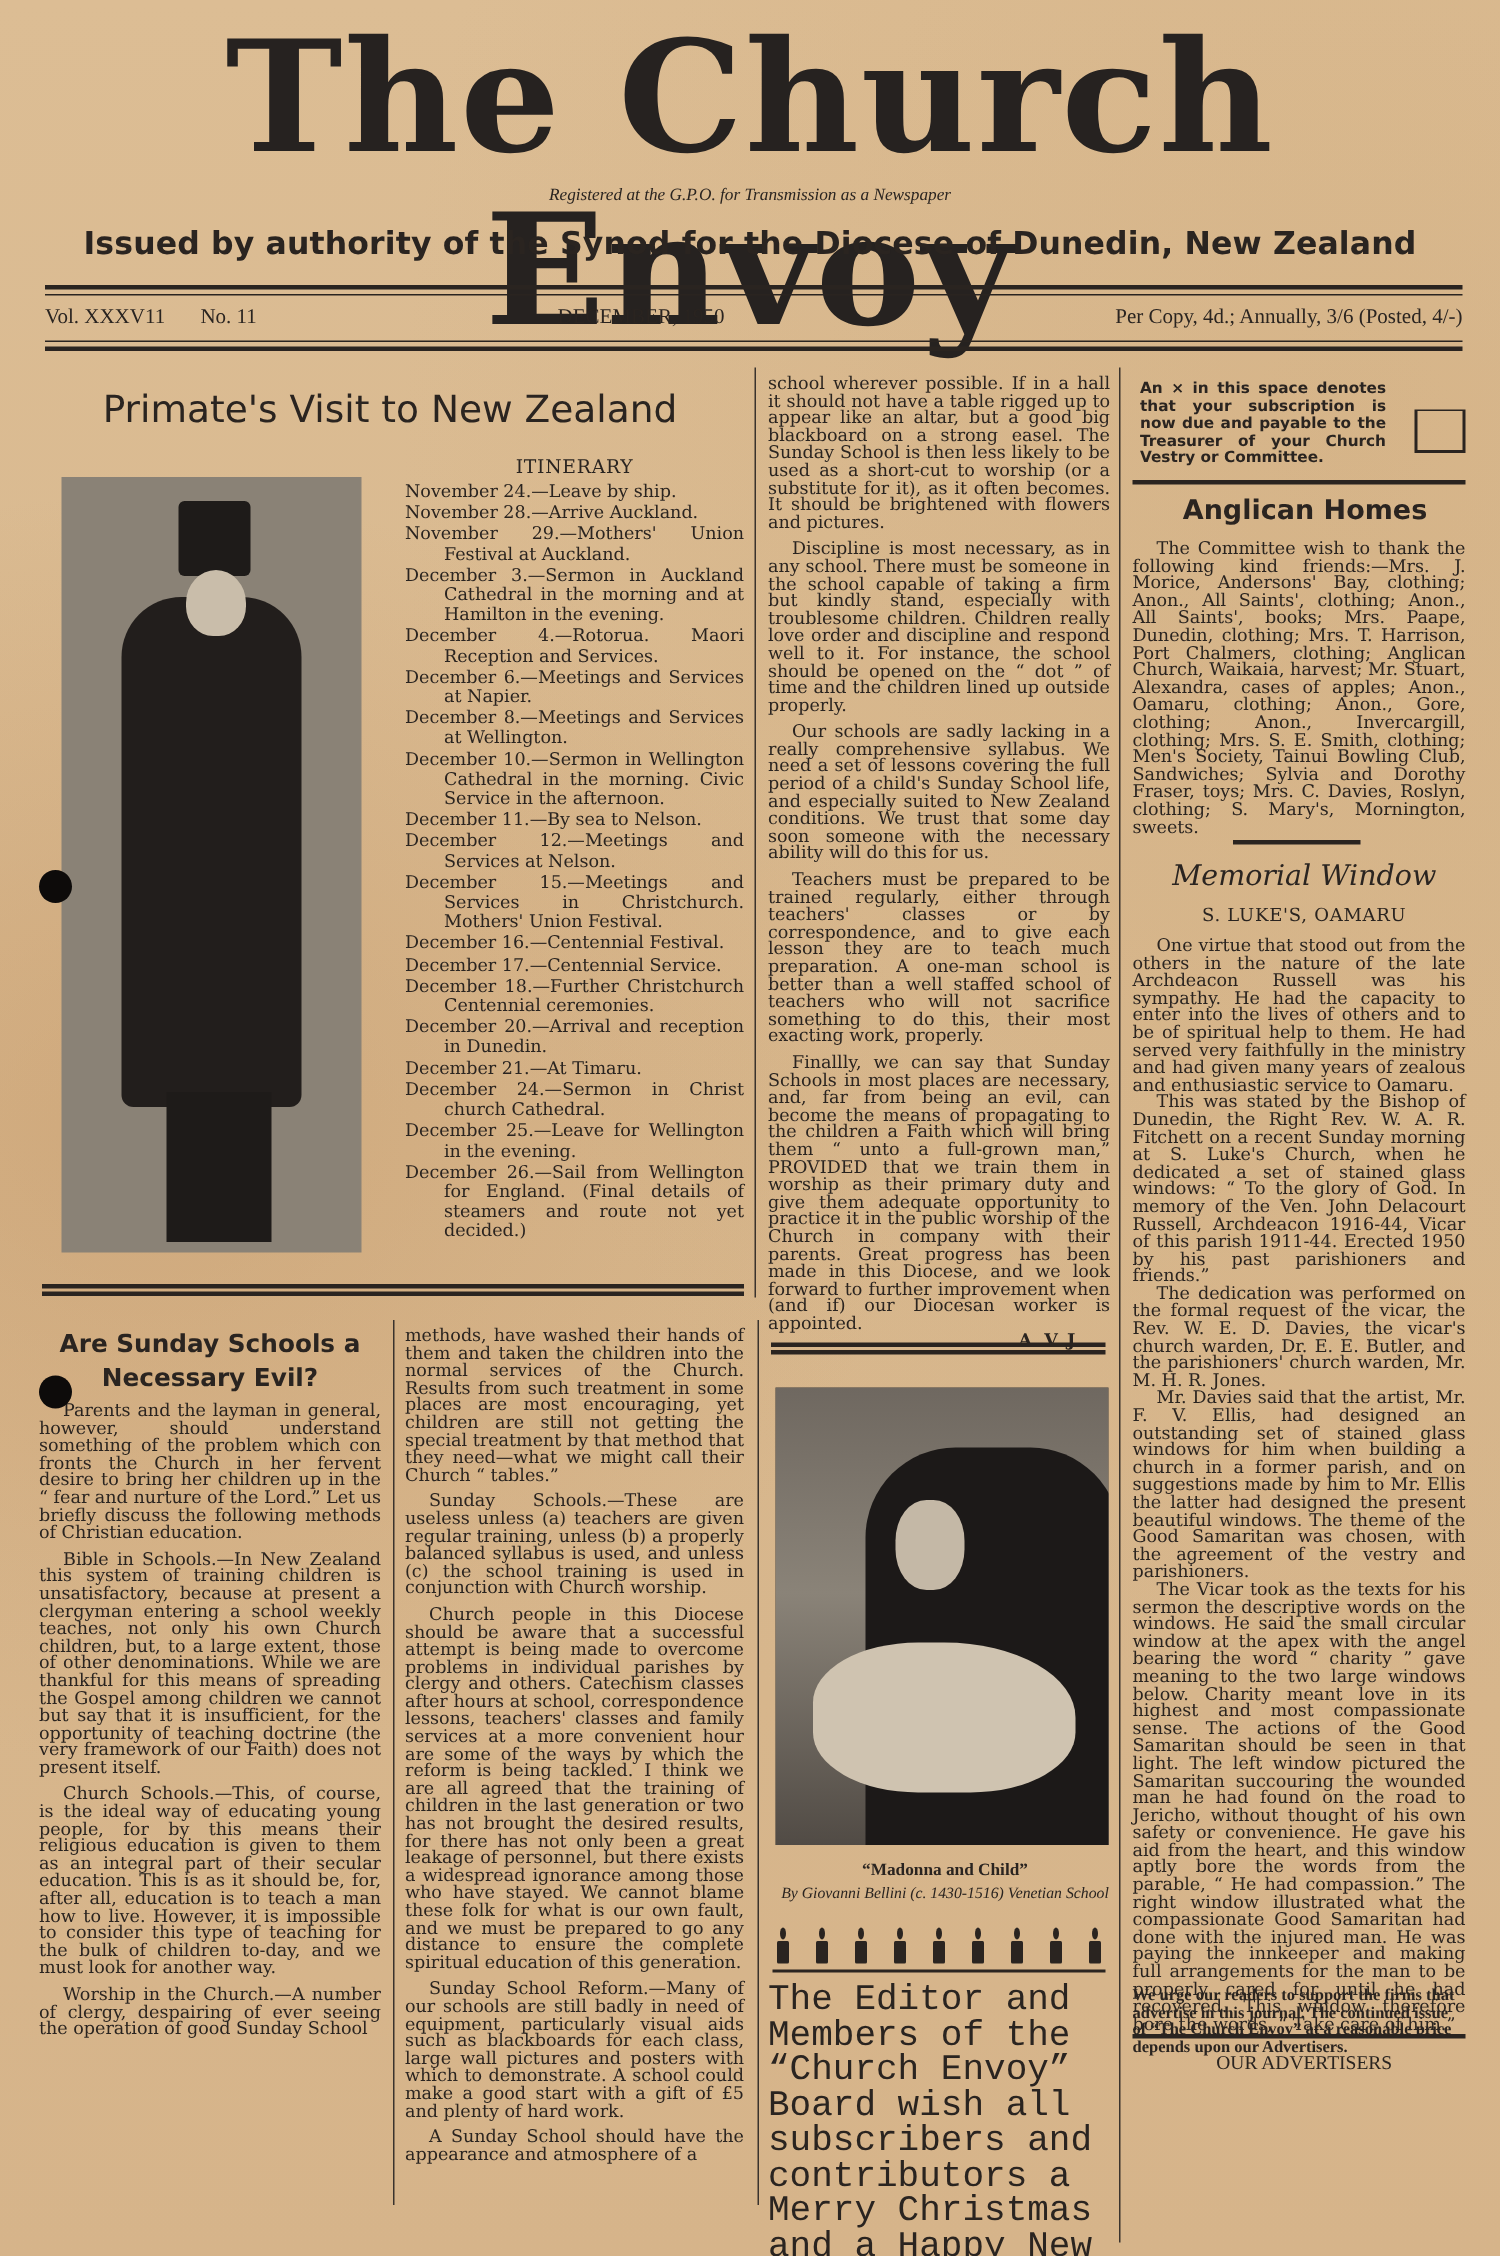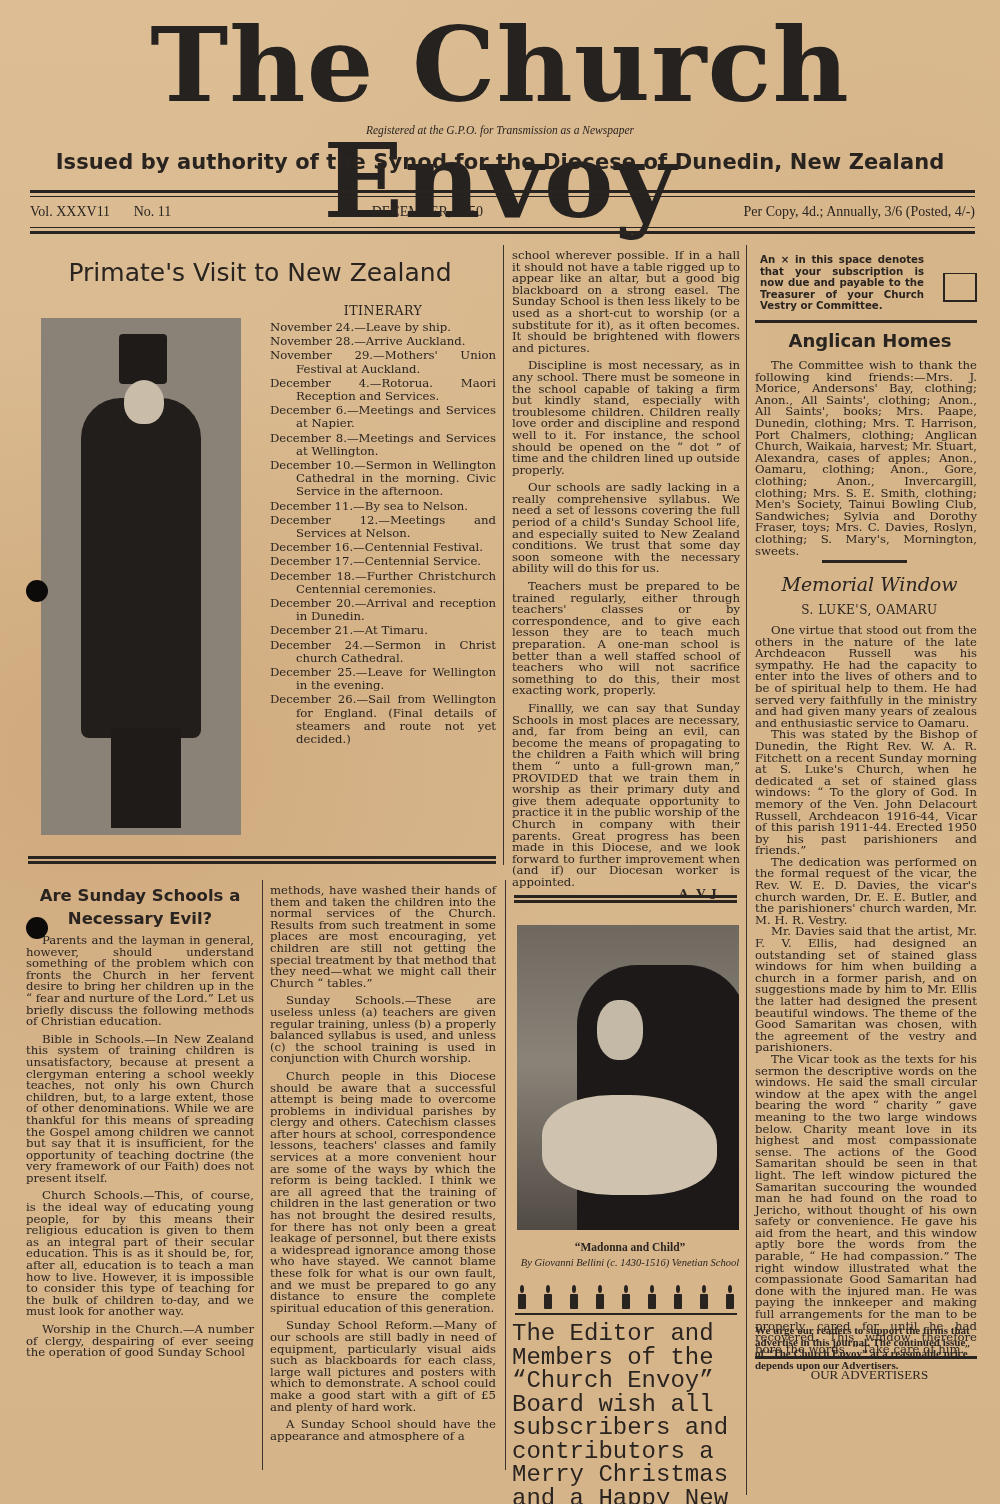--- a/index.html
+++ b/index.html
@@ -93,26 +93,28 @@
   <div class="legs"></div>
   <div class="hat"></div>
   <div class="face"></div>
 </div>
 
 <div class="abs itin-head">ITINERARY</div>
 <div class="abs itin">
   <p>November 24.—Leave by ship.</p>
   <p>November 28.—Arrive Auckland.</p>
   <p>November 29.—Mothers' Union Festival at Auckland.</p>
+  <p>December 3.—Sermon in Auckland Cathedral in the morning and at Hamilton in the evening.</p>
   <p>December 4.—Rotorua. Maori Reception and Services.</p>
   <p>December 6.—Meetings and Services at Napier.</p>
   <p>December 8.—Meetings and Services at Wellington.</p>
   <p>December 10.—Sermon in Wellington Cathedral in the morning. Civic Service in the afternoon.</p>
   <p>December 11.—By sea to Nelson.</p>
   <p>December 12.—Meetings and Services at Nelson.</p>
+  <p>December 15.—Meetings and Services in Christchurch. Mothers' Union Festival.</p>
   <p>December 16.—Centennial Festival.</p>
   <p>December 17.—Centennial Service.</p>
   <p>December 18.—Further Christchurch Centennial ceremonies.</p>
   <p>December 20.—Arrival and reception in Dunedin.</p>
   <p>December 21.—At Timaru.</p>
   <p>December 24.—Sermon in Christ church Cathedral.</p>
   <p>December 25.—Leave for Wellington in the evening.</p>
   <p>December 26.—Sail from Wellington for England. (Final details of steamers and route not yet decided.)</p>
 </div>
 
@@ -209,21 +211,21 @@
   <p>The Committee wish to thank the following kind friends:—Mrs. J. Morice, Andersons' Bay, clothing; Anon., All Saints', clothing; Anon., All Saints', books; Mrs. Paape, Dunedin, clothing; Mrs. T. Harrison, Port Chalmers, clothing; Anglican Church, Waikaia, harvest; Mr. Stuart, Alexandra, cases of apples; Anon., Oamaru, clothing; Anon., Gore, clothing; Anon., Invercargill, clothing; Mrs. S. E. Smith, clothing; Men's Society, Tainui Bowling Club, Sandwiches; Sylvia and Dorothy Fraser, toys; Mrs. C. Davies, Roslyn, clothing; S. Mary's, Mornington, sweets.</p>
 </div>
 
 <div class="abs rule-thick" style="left:822px;top:560px;width:85px;"></div>
 
 <h3 class="abs memorial">Memorial Window</h3>
 <div class="abs stlukes">S. LUKE'S, OAMARU</div>
 <div class="abs col memorial-text">
   <p>One virtue that stood out from the others in the nature of the late Archdeacon Russell was his sympathy. He had the capacity to enter into the lives of others and to be of spiritual help to them. He had served very faithfully in the ministry and had given many years of zealous and enthusiastic service to Oamaru.</p>
   <p>This was stated by the Bishop of Dunedin, the Right Rev. W. A. R. Fitchett on a recent Sunday morning at S. Luke's Church, when he dedicated a set of stained glass windows: “ To the glory of God. In memory of the Ven. John Delacourt Russell, Archdeacon 1916-44, Vicar of this parish 1911-44. Erected 1950 by his past parishioners and friends.”</p>
-  <p>The dedication was performed on the formal request of the vicar, the Rev. W. E. D. Davies, the vicar's church warden, Dr. E. E. Butler, and the parishioners' church warden, Mr. M. H. R. Vestry.</p>
+  <p>The dedication was performed on the formal request of the vicar, the Rev. W. E. D. Davies, the vicar's church warden, Dr. E. E. Butler, and the parishioners' church warden, Mr. M. H. R. Jones.</p>
   <p>Mr. Davies said that the artist, Mr. F. V. Ellis, had designed an outstanding set of stained glass windows for him when building a church in a former parish, and on suggestions made by him to Mr. Ellis the latter had designed the present beautiful windows. The theme of the Good Samaritan was chosen, with the agreement of the vestry and parishioners.</p>
   <p>The Vicar took as the texts for his sermon the descriptive words on the windows. He said the small circular window at the apex with the angel bearing the word “ charity ” gave meaning to the two large windows below. Charity meant love in its highest and most compassionate sense. The actions of the Good Samaritan should be seen in that light. The left window pictured the Samaritan succouring the wounded man he had found on the road to Jericho, without thought of his own safety or convenience. He gave his aid from the heart, and this window aptly bore the words from the parable, “ He had compassion.” The right window illustrated what the compassionate Good Samaritan had done with the injured man. He was paying the innkeeper and making full arrangements for the man to be properly cared for until he had recovered. This window therefore bore the words, “ Take care of him.”</p>
 </div>
 
 <div class="abs rule-thick" style="left:755px;top:1356px;width:222px;"></div>
 <h4 class="abs advert">OUR ADVERTISERS</h4>
 <div class="abs advert-text">We urge our readers to support the firms that advertise in this journal. The continued issue of “The Church Envoy” at a reasonable price depends upon our Advertisers.</div>
 
 <div class="abs dot" style="left:26px;top:580px;"></div>
 <div class="abs dot" style="left:26px;top:917px;"></div>

